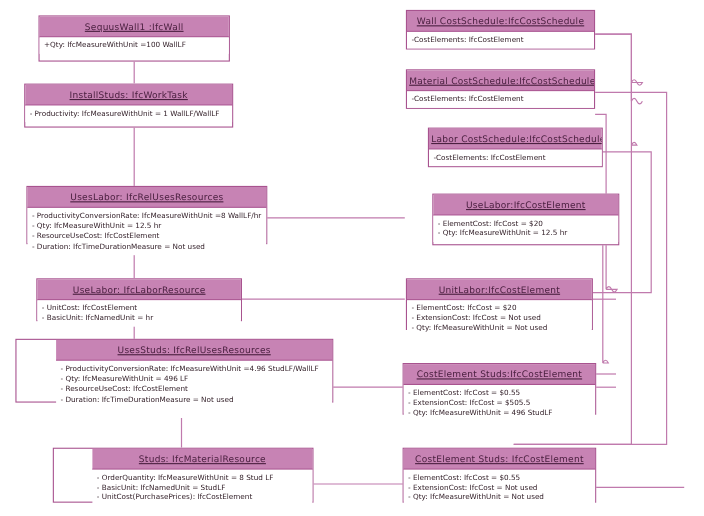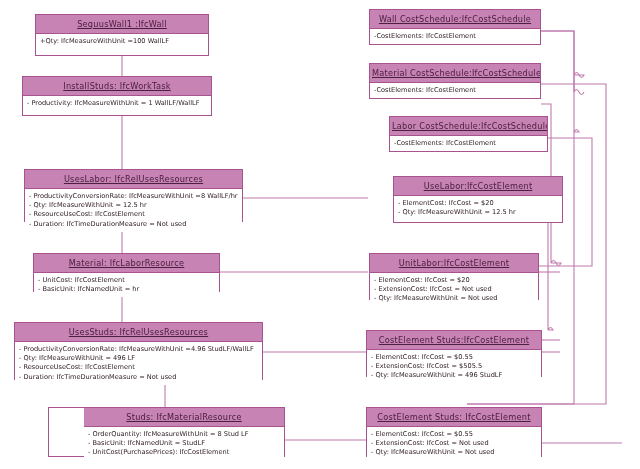--- a/index.html
+++ b/index.html
@@ -135,29 +135,29 @@
     <div class="node-body">
       <div class="attr">- ProductivityConversionRate: IfcMeasureWithUnit =8 WallLF/hr</div>
       <div class="attr">- Qty: IfcMeasureWithUnit = 12.5 hr</div>
       <div class="attr">- ResourceUseCost: IfcCostElement</div>
       <div class="attr">- Duration: IfcTimeDurationMeasure = Not used</div>
     </div>
   </div>
 
   <div class="node" style="left:33px; top:253px; width:187px; height:39px;">
     <div class="node-title">
-      <span>Material: IfcLaborResource</span>
+      <span>UseLabor: IfcLaborResource</span>
     </div>
     <div class="node-body">
       <div class="attr">- UnitCost: IfcCostElement</div>
       <div class="attr">- BasicUnit: IfcNamedUnit = hr</div>
     </div>
   </div>
 
-  <div class="node" style="left:14px; top:322px; width:249px; height:58px;">
+  <div class="node" style="left:14px; top:308px; width:289px; height:58px;padding-left:36px;">
     <div class="node-title">
       <span>UsesStuds: IfcRelUsesResources</span>
     </div>
     <div class="node-body">
       <div class="attr">- ProductivityConversionRate: IfcMeasureWithUnit =4.96 StudLF/WallLF</div>
       <div class="attr">- Qty: IfcMeasureWithUnit = 496 LF</div>
       <div class="attr">- ResourceUseCost: IfcCostElement</div>
       <div class="attr">- Duration: IfcTimeDurationMeasure = Not used</div>
     </div>
   </div>

